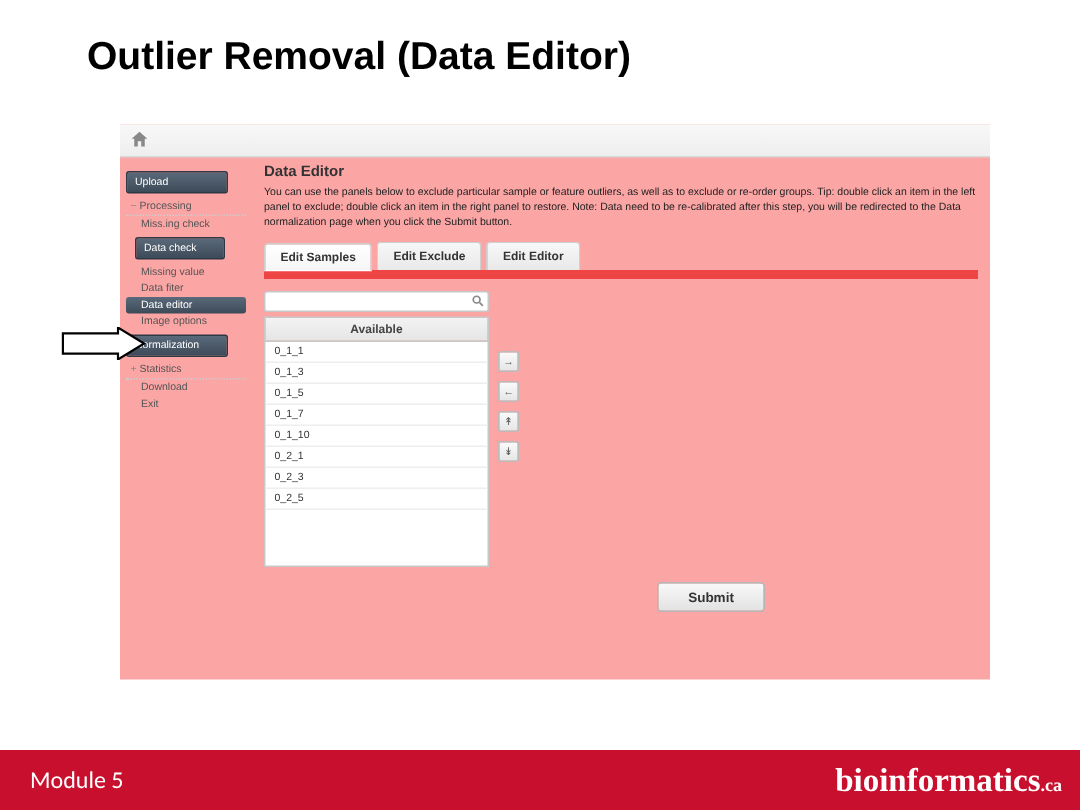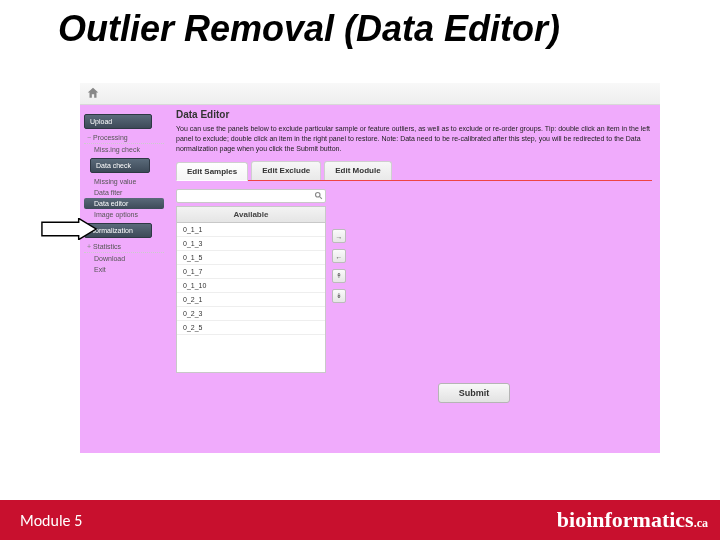--- a/index.html
+++ b/index.html
@@ -1,34 +1,34 @@
 <!DOCTYPE html>
 <html><head>
 <meta charset="utf-8">
 <style>
   * { box-sizing: border-box; margin: 0; padding: 0; }
   html, body { width: 720px; height: 540px; font-family: Arial, sans-serif; background: #fff; overflow: hidden; }
   .slide { width: 720px; height: 540px; position: relative; }
-  .title { font-size: 36px; font-weight: bold; color: #000; padding: 8px 0 8px 58px; font-style: italic; }
-  .app { position: absolute; left: 80px; top: 83px; width: 580px; height: 370px; background: #f0abfc; }
+  .title { font-size: 26px; font-weight: bold; color: #000; padding: 22px 0 8px 58px; }
+  .app { position: absolute; left: 80px; top: 83px; width: 580px; height: 370px; background: #fca5a5; }
   .topbar { height: 22px; border-bottom: 1px solid #d8d8d8; background: linear-gradient(#f8f8f8,#eeeeee); position: relative; }
   .home-icon { position: absolute; left: 6px; top: 3px; width: 14px; height: 14px; color: #888; }
   .home-icon svg { width: 14px; height: 14px; }
   .content-row { display: flex; height: calc(100% - 22px); }
   .sidebar { width: 88px; padding: 6px 4px; font-size: 7px; color: #444; }
   .nav-btn { display: block; width: 68px; padding: 3px 5px; margin: 3px 0; background: linear-gradient(#5a6a7a,#3d4a58); color: #fff; border: 1px solid #2e3844; border-radius: 2px; font-size: 7px; cursor: pointer; }
   .nav-head { padding: 2px 3px; font-size: 7px; color: #555; border-bottom: 1px dotted #ccc; margin-top: 2px; }
   .nav-head.exp::before { content: "− "; color: #888; }
   .nav-head.col::before { content: "+ "; color: #888; }
   .nav-item { padding: 2px 3px 2px 10px; font-size: 7px; color: #555; cursor: pointer; }
   .nav-item.active { background: linear-gradient(#5a6a7a,#3d4a58); color: #fff; border-radius: 2px; }
   .main { flex: 1; padding: 2px 8px 4px 8px; font-size: 7px; color: #222; }
   .panel-title { font-size: 10px; font-weight: bold; margin: 2px 0 4px 0; color: #333; }
   .instructions { font-size: 7px; line-height: 1.4; color: #222; margin-bottom: 8px; }
-  .tabs { display: flex; gap: 3px; border-bottom: 1px solid #ef4444; }
+  .tabs { display: flex; gap: 3px; border-bottom: 6px solid #ef4444; }
   .tab { padding: 4px 10px; font-size: 8px; background: linear-gradient(#f7f7f7,#e9e9e9); border: 1px solid #cfcfcf; border-bottom: none; border-radius: 3px 3px 0 0; color: #333; font-weight: bold; cursor: pointer; }
   .tab.active { background: linear-gradient(#fff,#f5f5f5); border-bottom: 1px solid #fff; position: relative; top: 1px; }
   .cols { display: flex; margin-top: 8px; gap: 6px; align-items: flex-start; }
   .listcol { width: 150px; }
   .search { width: 100%; border: 1px solid #c8c8c8; border-radius: 2px; height: 14px; padding: 1px 14px 1px 4px; font-size: 7px; background: #fff; position: relative; }
   .search-wrap { position: relative; margin-bottom: 3px; }
   .search-wrap .mag { position: absolute; right: 3px; top: 2px; width: 9px; height: 9px; color: #888; }
   .colhead { background: linear-gradient(#f3f3f3,#e5e5e5); border: 1px solid #c8c8c8; text-align: center; padding: 3px; font-size: 8px; font-weight: bold; color: #444; }
   .listbox { border: 1px solid #c8c8c8; border-top: none; min-height: 150px; background: #fff; }
   .listrow { padding: 3px 6px; font-size: 7px; border-bottom: 1px solid #eee; color: #333; cursor: pointer; }
@@ -73,21 +73,21 @@
         <div class="nav-item">Exit</div>
       </div>
 
       <div class="main">
         <div class="panel-title">Data Editor</div>
         <div class="instructions">You can use the panels below to exclude particular sample or feature outliers, as well as to exclude or re-order groups. Tip: double click an item in the left panel to exclude; double click an item in the right panel to restore. Note: Data need to be re-calibrated after this step, you will be redirected to the Data normalization page when you click the Submit button.</div>
 
         <div class="tabs">
           <div class="tab active">Edit Samples</div>
           <div class="tab">Edit Exclude</div>
-          <div class="tab">Edit Module</div>
+          <div class="tab">Edit Editor</div>
         </div>
 
         <div class="cols">
           <div class="listcol">
             <div class="search-wrap">
               <input class="search" placeholder="" style="">
               <span class="mag"><svg viewBox="0 0 24 24" fill="none" stroke="currentColor" stroke-width="3">
                     <circle cx="10" cy="10" r="6"></circle>
                     <line x1="15" y1="15" x2="21" y2="21"></line>
                   </svg></span>

